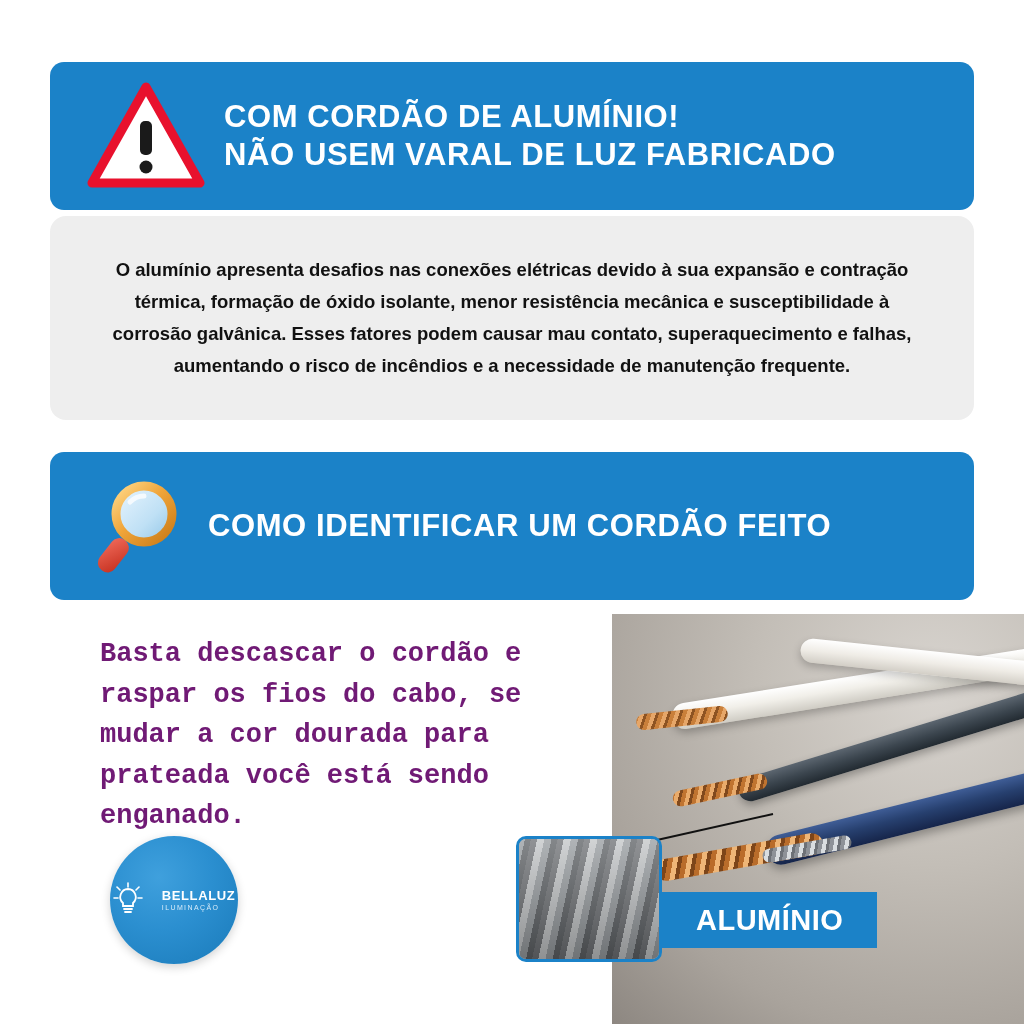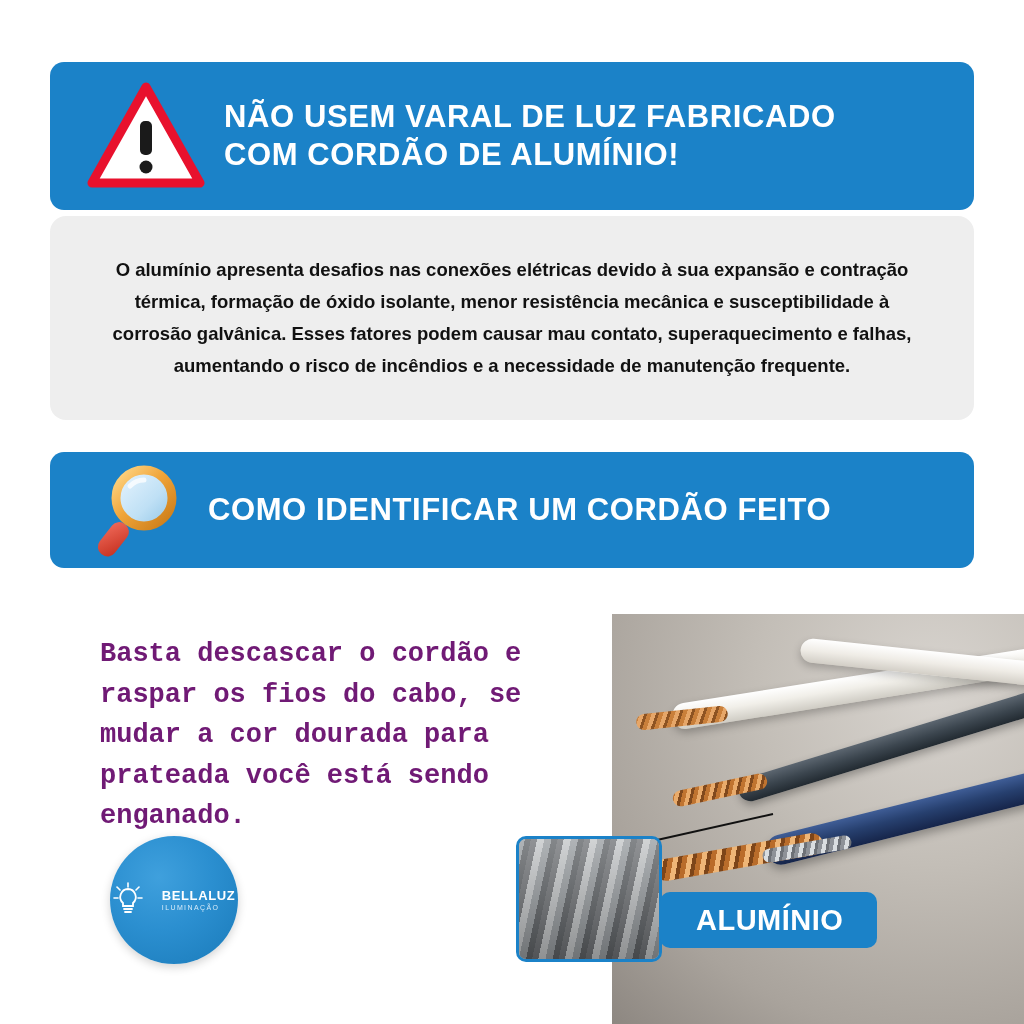--- a/index.html
+++ b/index.html
@@ -70,21 +70,21 @@
     font-weight: bold;
     font-size: 18.5px;
     line-height: 1.72;
   }
 
   
   #banner-identify {
     left: 50px;
     top: 452px;
     width: 924px;
-    height: 116px;
+    height: 148px;
     padding-left: 36px;
   }
   .mag-icon {
     width: 104px;
     height: 104px;
     flex: 0 0 104px;
   }
   .mag-icon svg { display: block; }
 
   
@@ -245,21 +245,21 @@
   }
 
   
   #aluminio-label {
     position: absolute;
     left: 660px;
     top: 892px;
     height: 56px;
     padding: 0 34px 0 36px;
     background: #1b82c8;
-    border-radius: 10px;
+    border-radius: 0;
     display: flex;
     align-items: center;
     color: #ffffff;
     font-size: 29px;
     font-weight: bold;
     letter-spacing: .5px;
     z-index: 5;
   }
 
   
@@ -302,22 +302,22 @@
 
   <div class="banner" id="banner-warning">
     <div class="warn-icon">
       <svg width="120" height="110" viewBox="0 0 120 110">
         <path d="M60 6 L114 102 L6 102 Z" fill="#ffffff" stroke="#e8112d" stroke-width="9" stroke-linejoin="round"></path>
         <rect x="54" y="40" width="12" height="34" rx="5" fill="#1a1a1a"></rect>
         <circle cx="60" cy="86" r="6.5" fill="#1a1a1a"></circle>
       </svg>
     </div>
     <div class="banner-text">
+      <div>COM CORDÃO DE ALUMÍNIO!</div>
       <div>NÃO USEM VARAL DE LUZ FABRICADO</div>
-      <div>COM CORDÃO DE ALUMÍNIO!</div>
     </div>
   </div>
 
   <div id="paragraph-card">
     <div id="paragraph-text">O alumínio apresenta desafios nas conexões elétricas devido à sua expansão e contração térmica, formação de óxido isolante, menor resistência mecânica e susceptibilidade à corrosão galvânica. Esses fatores podem causar mau contato, superaquecimento e falhas, aumentando o risco de incêndios e a necessidade de manutenção frequente.</div>
   </div>
 
   <div class="banner" id="banner-identify">
     <div class="mag-icon">
       <svg width="104" height="104" viewBox="0 0 104 104">

